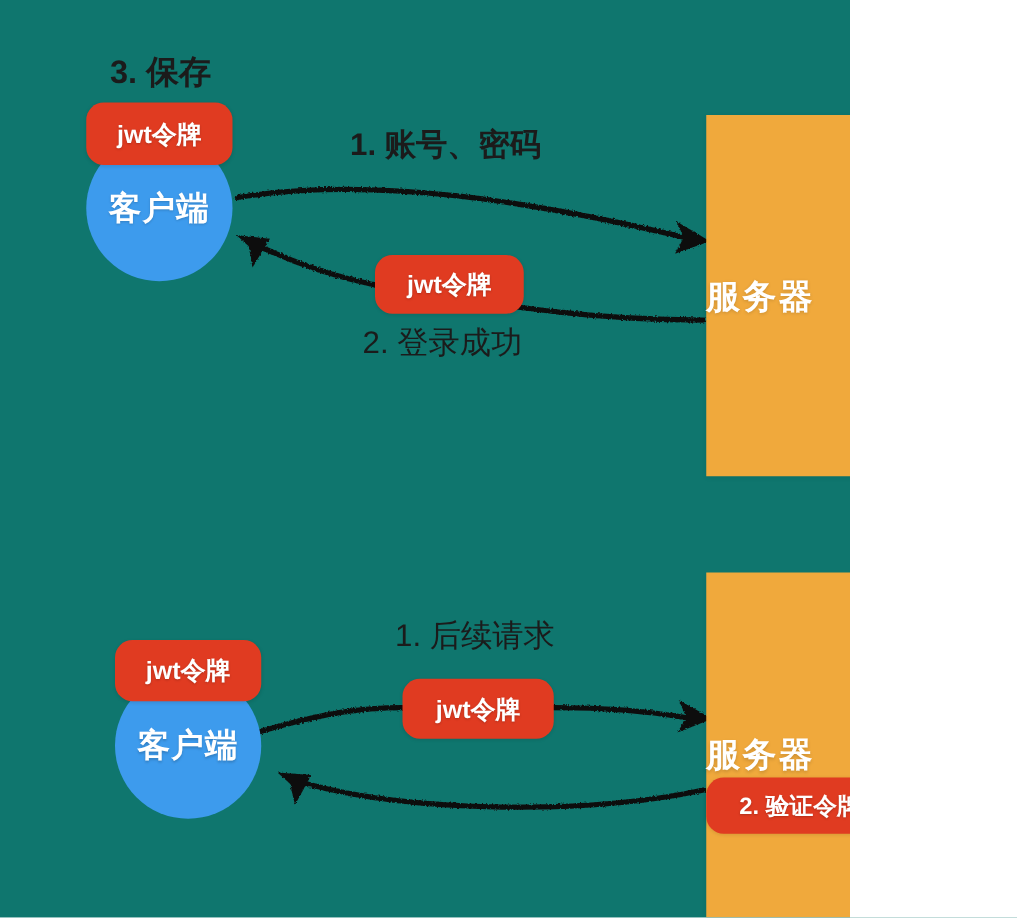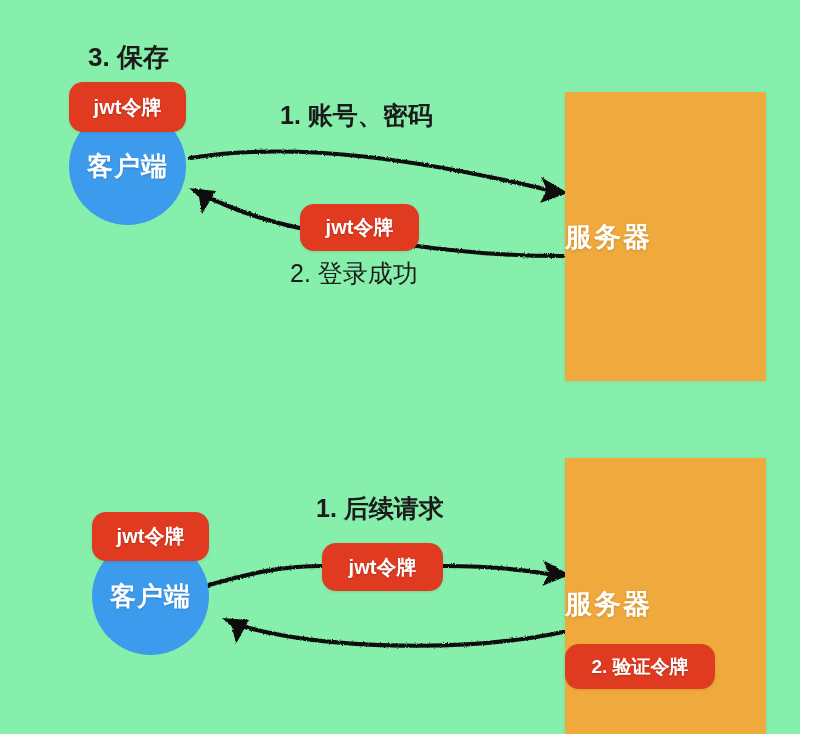--- a/index.html
+++ b/index.html
@@ -5,23 +5,23 @@
   html, body {
     margin: 0;
     padding: 0;
     background: #ffffff;
   }
   body {
     font-family: "Liberation Sans", "DejaVu Sans", sans-serif;
   }
   #canvas {
     position: relative;
-    width: 800px;
+    width: 680px;
     height: 734px;
-    background: #86efac;
+    background: #0f766e;
     overflow: hidden;
   }
 
   
   .node { position: absolute; box-sizing: border-box; }
 
   
   .client-circle {
     border-radius: 50%;
     background: #3d9bed;
@@ -131,23 +131,23 @@
   <div class="caption" style="left:290px; top:257px; font-size:25px; font-weight:400;">2. 登录成功</div>
 
   <div class="node server-box" style="left:565px; top:92px; width:201px; height:289px; justify-content:center;">
     <div class="server-label" style="font-size:27px;">服务器</div>
   </div>
 
   <div class="node token-chip" style="left:92px; top:512px; width:117px; height:49px; font-size:20px;">jwt令牌</div>
 
   <div class="node client-circle" style="left:92px; top:538px; width:117px; height:117px; font-size:26px;">客户端</div>
 
-  <div class="caption" style="left:316px; top:492px; font-size:25px; font-weight:700;">1. 后续请求</div>
+  <div class="caption" style="left:316px; top:492px; font-size:25px; font-weight:400;">1. 后续请求</div>
 
   <div class="node token-chip" style="left:322px; top:543px; width:121px; height:48px; font-size:20px;">jwt令牌</div>
 
 
   <div class="node server-box" style="left:565px; top:458px; width:201px; height:276px; padding-top:128px;">
     <div class="server-label" style="font-size:27px;">服务器</div>
-    <div class="token-chip" style="position:relative; margin-top:22px; width:150px; height:45px; font-size:19px;">2. 验证令牌</div>
+    <div class="token-chip" style="position:relative; width:150px; height:45px; font-size:19px;">2. 验证令牌</div>
   </div>
 
 </div>
 
 </body></html>

